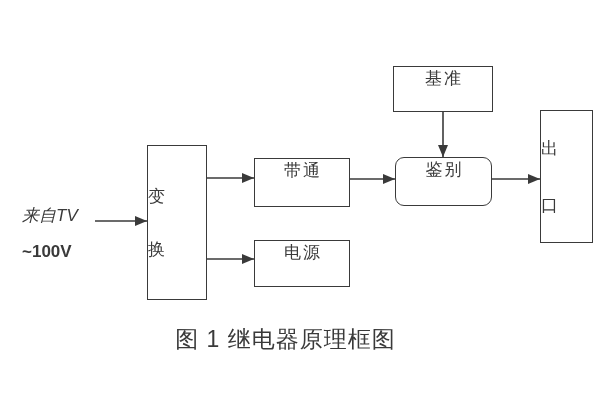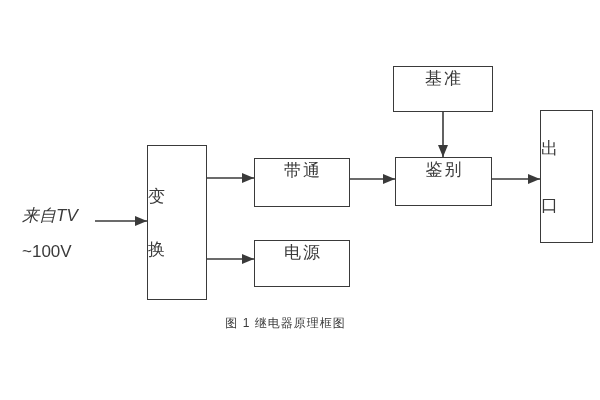--- a/index.html
+++ b/index.html
@@ -31,38 +31,38 @@
   .vbox {
     flex-direction: column;
     letter-spacing: 0;
     text-indent: 0;
   }
   .vbox .ch { line-height: 17px; }
   .b-transform     { left: 147px; top: 145px; width: 60px;  height: 155px; gap: 36px; }
   .b-bandpass      { left: 254px; top: 158px; width: 96px;  height: 49px; }
   .b-power         { left: 254px; top: 240px; width: 96px;  height: 47px; }
   .b-reference     { left: 393px; top: 66px;  width: 100px; height: 46px; }
-  .b-discriminator { left: 395px; top: 157px; width: 97px;  height: 49px; }
+  .b-discriminator { left: 395px; top: 157px; width: 97px;  height: 49px; border-radius: 9px; }
   .b-outlet        { left: 540px; top: 110px; width: 53px;  height: 133px; gap: 40px; }
   .input-text {
     position: absolute;
     font-size: 17px;
     line-height: 18px;
     color: #3a3a3a;
     white-space: nowrap;
   }
   .t1 { left: 22px; top: 207px; font-style: italic; }
-  .t2 { left: 22px; top: 243px; }
+  .t2 { left: 22px; top: 243px; font-weight: bold; }
   .caption {
     position: absolute;
     left: 0;
-    top: 315px;
+    top: 324px;
     width: 571px;
     text-align: center;
-    font-size: 12px;
+    font-size: 23px;
     letter-spacing: 1px;
     color: #3a3a3a;
   }
   .wires {
     position: absolute;
     left: 0;
     top: 0;
     width: 600px;
     height: 400px;
     pointer-events: none;

